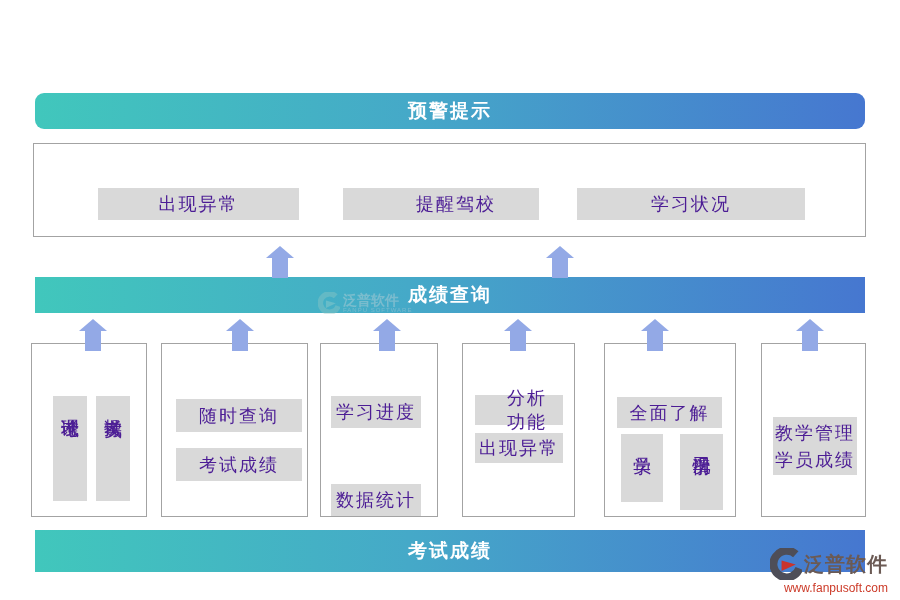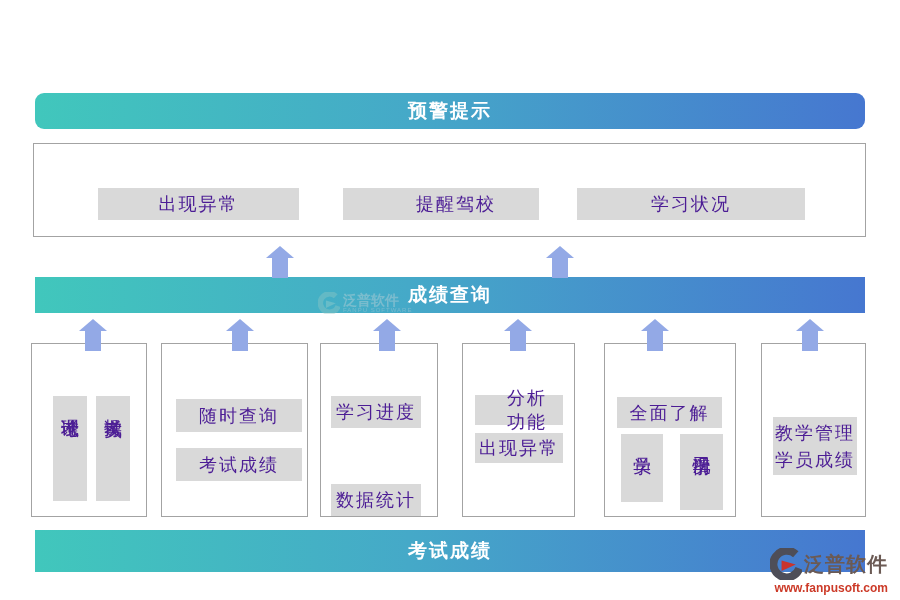--- a/index.html
+++ b/index.html
@@ -44,21 +44,21 @@
     border-left:14px solid transparent;border-right:14px solid transparent;
     border-bottom:12px solid #93a9e6;
   }
   .arrow-up .shaft{width:16px;height:20px;margin:0 auto;background:#93a9e6;}
 
   .col{position:absolute;top:343px;height:174px;background:#fff;border:1px solid #a3a3a3;box-sizing:border-box;}
 
   .footer-wm{position:absolute;right:12px;top:548px;width:140px;text-align:right;z-index:9;}
   .footer-wm .row{display:flex;align-items:center;justify-content:flex-end;gap:2px;}
   .footer-wm .brand{font-size:20px;font-weight:bold;color:#6b5a54;letter-spacing:1px;}
-  .footer-wm .url{font-size:12px;font-weight:bold;color:#cc3a28;margin-top:1px;}
+  .footer-wm .url{font-size:12px;font-weight:normal;color:#cc3a28;margin-top:1px;}
 
   .center-wm{
     position:absolute;left:318px;top:292px;z-index:6;opacity:0.38;
     display:flex;align-items:center;gap:3px;filter:grayscale(35%);
   }
   .center-wm .cwm-text{display:flex;flex-direction:column;line-height:1;}
   .center-wm .cwm-brand{font-size:14px;font-weight:bold;color:#cfd8dc;}
   .center-wm .cwm-cap{font-size:6px;color:#bfd4e0;letter-spacing:1px;}
 </style>
 </head>

